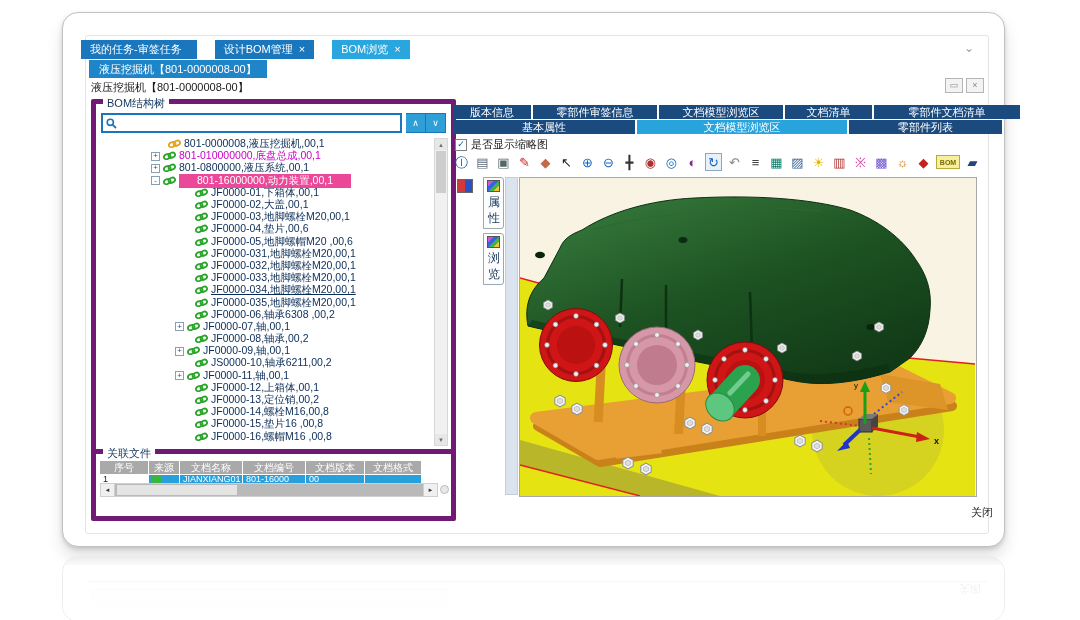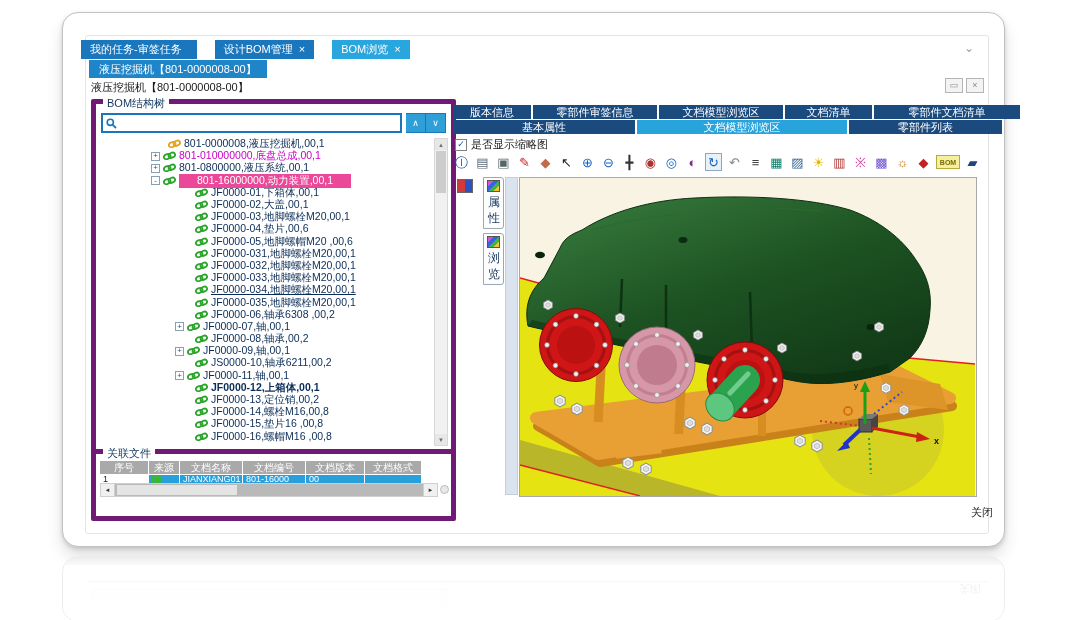--- a/index.html
+++ b/index.html
@@ -367,21 +367,21 @@
             <span class="exp">+</span>
             <span class="licon green">
               <svg width="13" height="10" viewBox="0 0 13 10">
                 <ellipse cx="4.2" cy="5.6" rx="3.4" ry="2.4" transform="rotate(-25 4.2 5.6)" fill="none" stroke="currentColor" stroke-width="1.8"></ellipse>
                 <ellipse cx="8.8" cy="4.2" rx="3.4" ry="2.4" transform="rotate(-25 8.8 4.2)" fill="none" stroke="currentColor" stroke-width="1.8"></ellipse>
               </svg>
             </span>
             <span class="tlabel">JF0000-11,轴,00,1</span>
           </div>
 
-          <div class="trow" style="padding-left: 34px; font-weight: bold;">
+          <div class="trow" style="padding-left: 34px;">
             <span class="exp gone"></span>
             <span class="licon green">
               <svg width="13" height="10" viewBox="0 0 13 10">
                 <ellipse cx="4.2" cy="5.6" rx="3.4" ry="2.4" transform="rotate(-25 4.2 5.6)" fill="none" stroke="currentColor" stroke-width="1.8"></ellipse>
                 <ellipse cx="8.8" cy="4.2" rx="3.4" ry="2.4" transform="rotate(-25 8.8 4.2)" fill="none" stroke="currentColor" stroke-width="1.8"></ellipse>
               </svg>
             </span>
             <span class="tlabel">JF0000-12,上箱体,00,1</span>
           </div>
 

